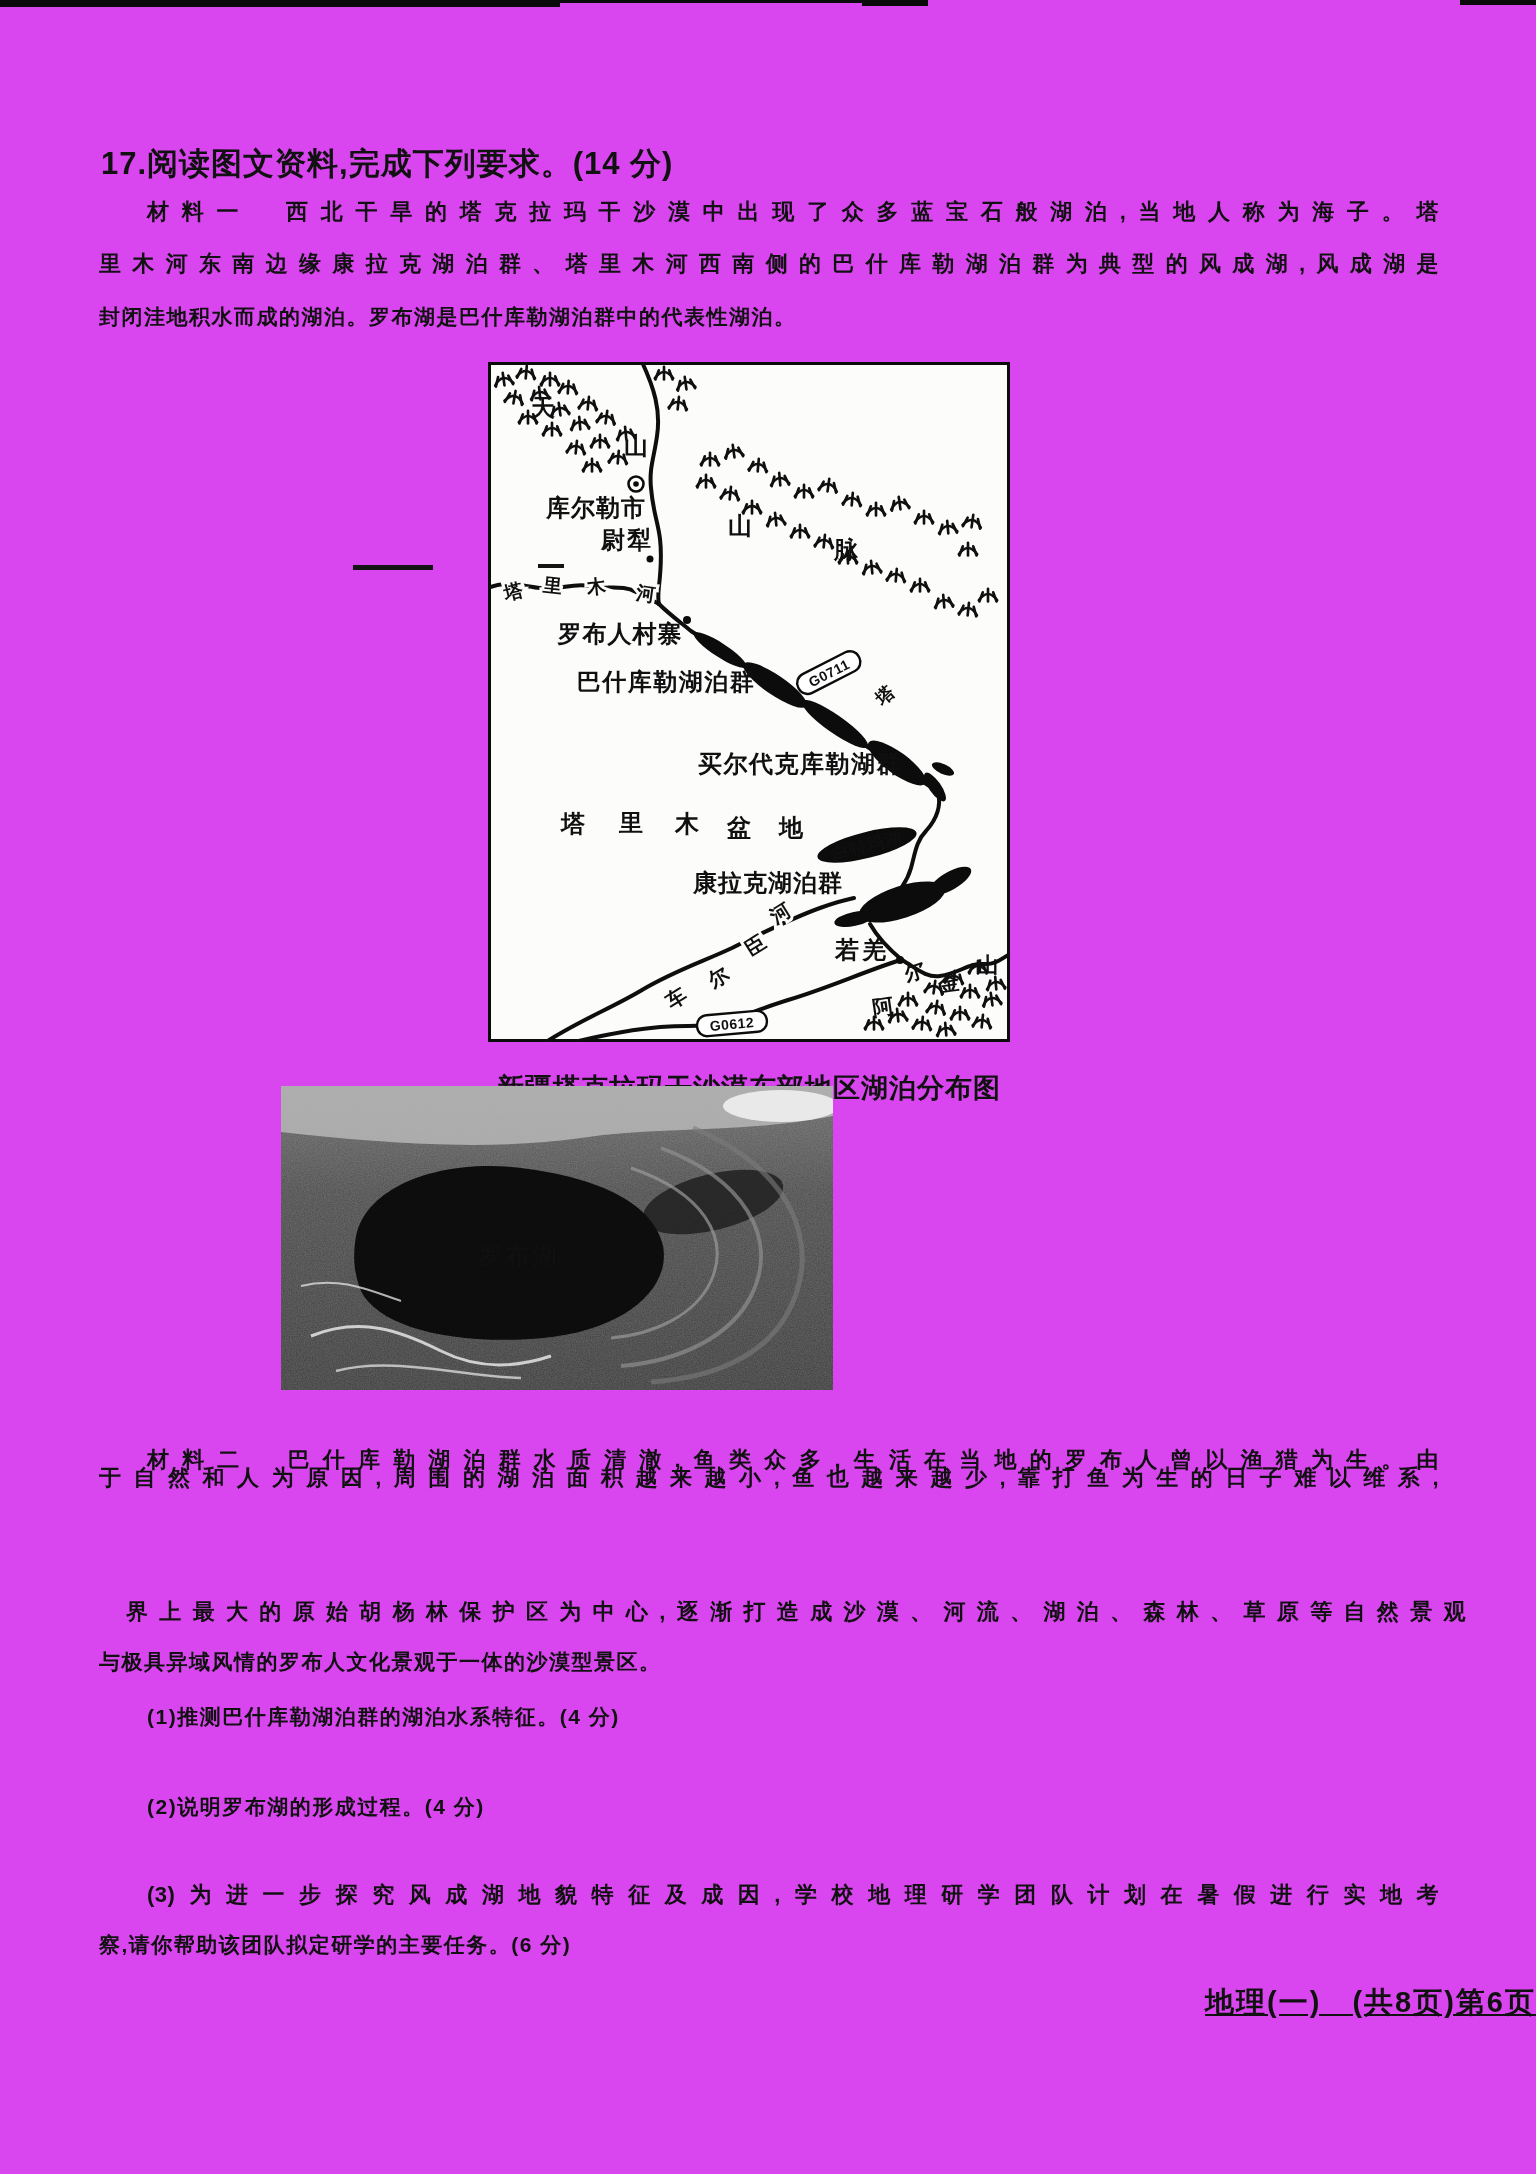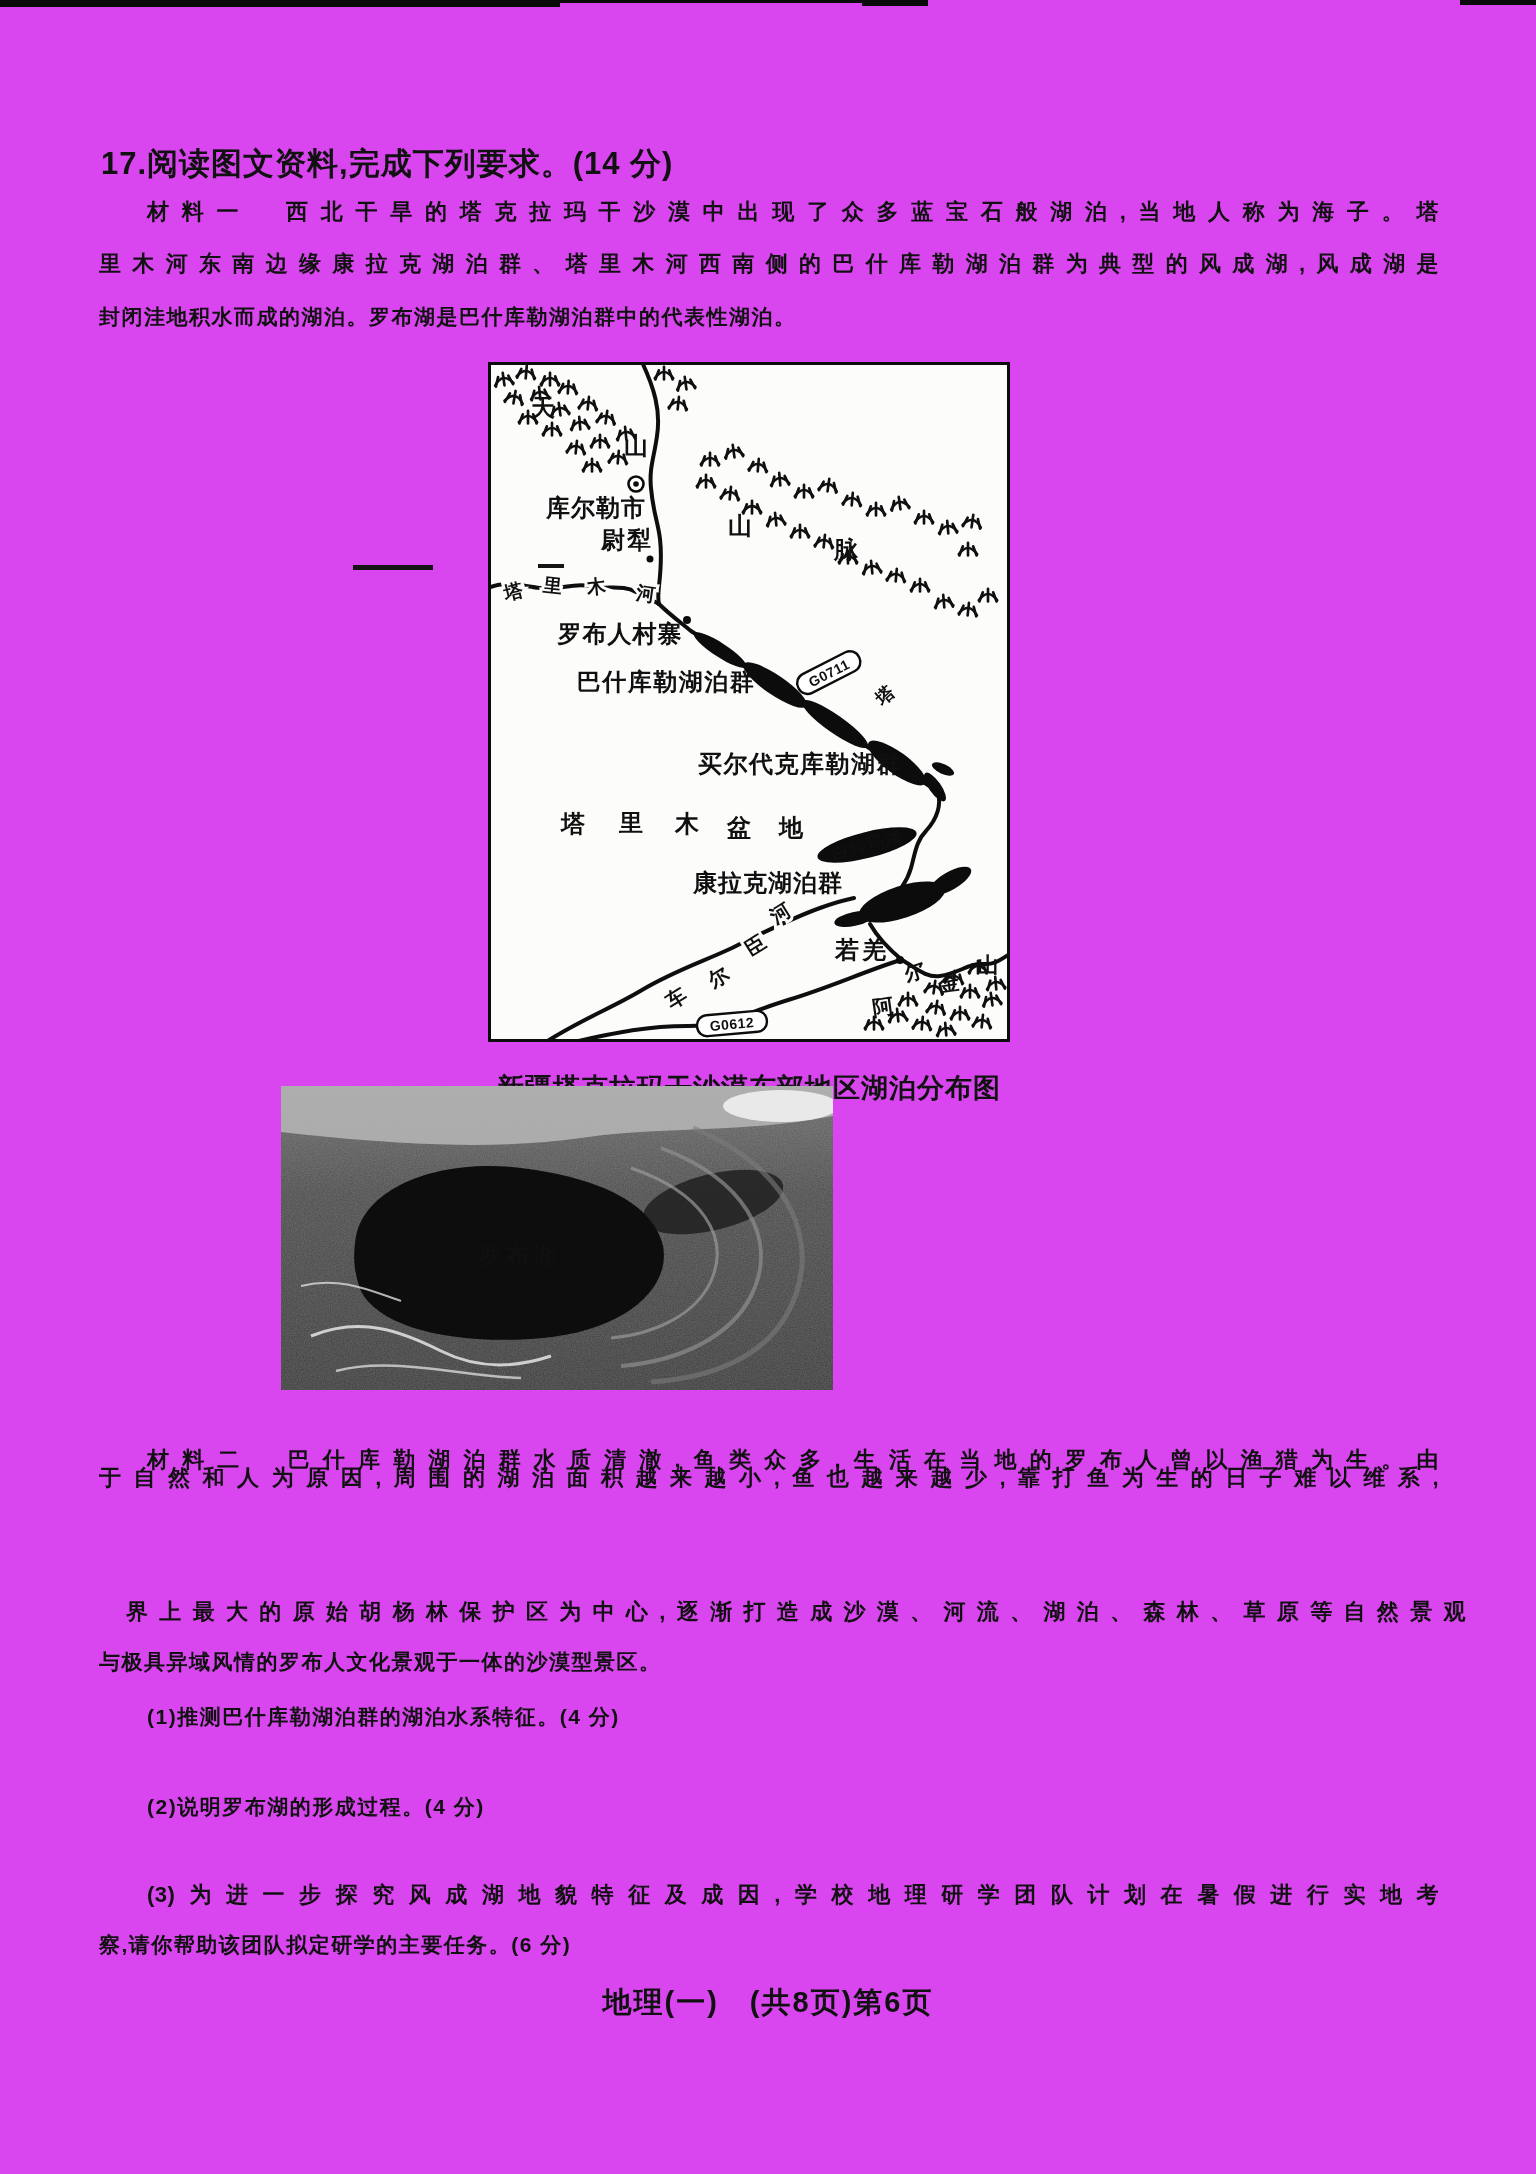--- a/index.html
+++ b/index.html
@@ -4,21 +4,21 @@
 <style>
   html,body{margin:0;padding:0;background:#ffffff;}
   #page{position:relative;width:1536px;height:2174px;background:#d946ef;overflow:hidden;
         font-family:"Liberation Sans","DejaVu Sans",sans-serif;color:#111;font-weight:700;padding-left:32px;}
   .abs{position:absolute;}
   .jline{position:absolute;font-size:22px;line-height:34px;text-align:justify;text-align-last:justify;
          word-break:break-all;letter-spacing:.5px;}
   .nline{position:absolute;font-size:21px;line-height:34px;letter-spacing:1.5px;white-space:nowrap;}
   .intro{position:absolute;font-size:31px;letter-spacing:1px;white-space:nowrap;}
   .caption{position:absolute;font-size:27px;text-align:center;letter-spacing:1px;}
-  .footer{position:absolute;font-size:29px;text-align:center;width:1536px;letter-spacing:2px;}
+  .footer{position:absolute;font-size:29px;text-align:right;width:1536px;letter-spacing:2px;text-decoration:underline;}
   .scanbar{position:absolute;background:#0a0a0a;}
   .dashmark{position:absolute;background:#141414;}
   svg text{font-family:"Liberation Sans","DejaVu Sans",sans-serif;font-weight:700;fill:#101010;}
   svg .halo{paint-order:stroke;stroke:#fcfcfb;stroke-width:6px;}
   .riv{fill:none;stroke:#0e0e0e;stroke-width:4;stroke-linecap:round;}
   .road{fill:none;stroke:#0e0e0e;stroke-width:4;stroke-linecap:round;}
   .lake{fill:#0c0c0c;stroke:none;}
 </style>
 </head>
 <body>

